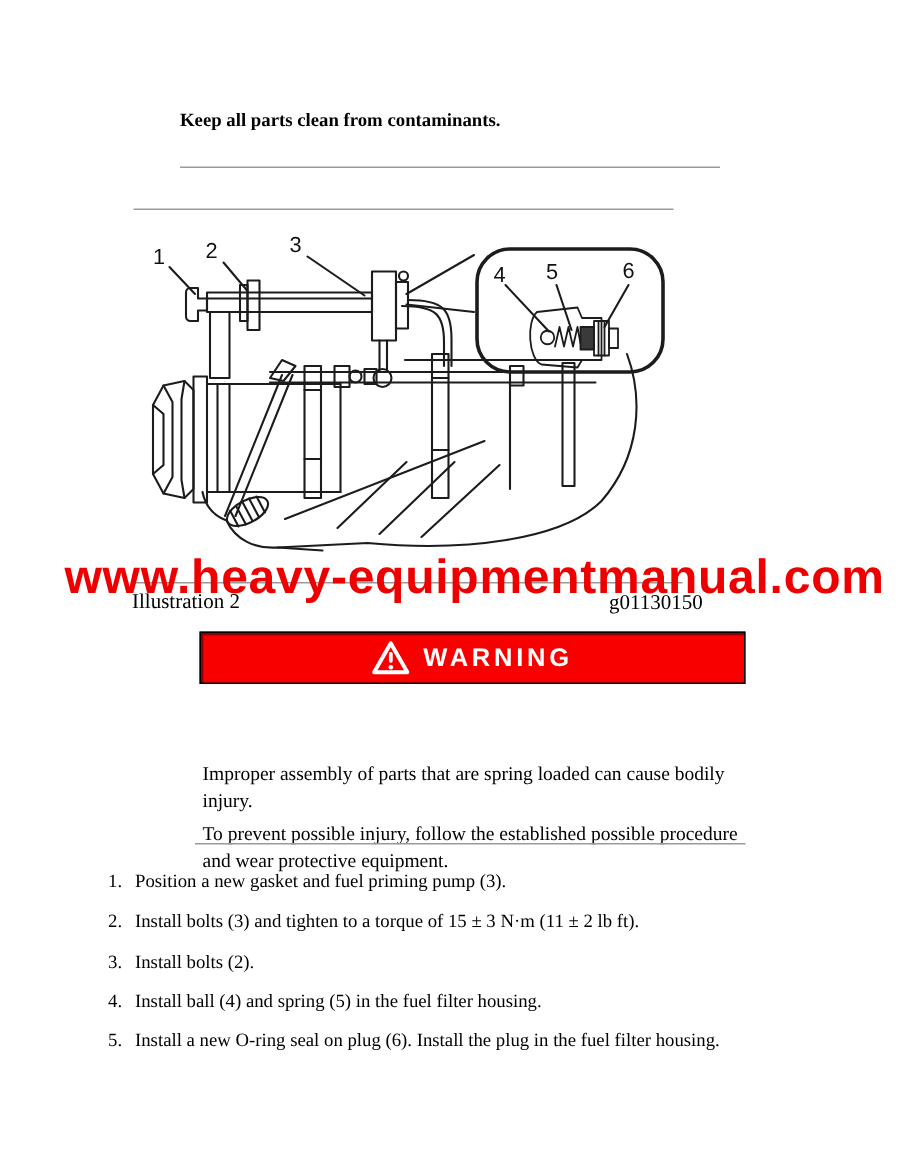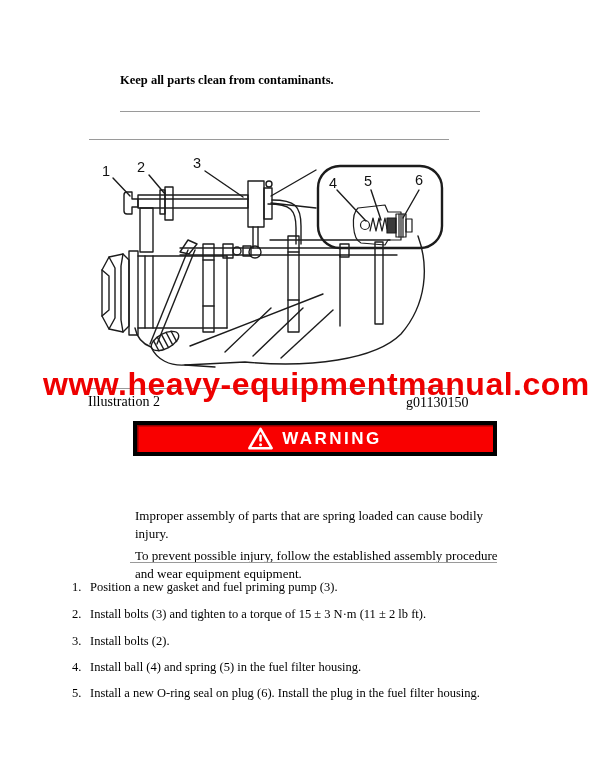--- a/index.html
+++ b/index.html
@@ -16,21 +16,21 @@
 
   .watermark { left:43px; top:366px; width:520px; z-index:5;
                font-family:"Liberation Sans", sans-serif; font-size:32px; font-weight:700;
                color:#ee0000; letter-spacing:0.5px; white-space:nowrap; }
   .fig-rule { left:88px; top:388px; width:367px; z-index:1; }
   .caption { font-size:14px; z-index:2; }
   .caption-left { left:88px; top:394px; }
   .caption-right { left:406px; top:395px; width:60px; text-align:right; }
 
   .warn-banner { left:133px; top:421px; width:364px; height:35px; background:#f90000;
-                 border:4px solid #000000; box-shadow:inset 1.5px 1.5px 0 #8d0000;
+                 border:1px solid #000000; box-shadow:inset 1.5px 1.5px 0 #8d0000;
                  display:flex; align-items:center; justify-content:center; z-index:6; }
   .warn-banner .wlabel { color:#ffffff; font-family:"Liberation Sans", sans-serif;
                  font-weight:700; font-size:17px; letter-spacing:2.5px; margin-left:9px; }
   .warn-tri { width:25px; height:23px; display:block; }
 
   .warn-para { left:135px; width:372px; font-weight:normal; font-size:13px; line-height:1.4;margin-top:33px; }
   .warn-rule { left:130px; top:562px; width:367px; }
 
   .step { left:72px; width:450px; font-size:12.5px; display:flex; }
   .step .num { width:18px; flex:0 0 18px; }
@@ -155,21 +155,21 @@
   <div class="abs warn-banner">
     <svg class="warn-tri" viewBox="0 0 25 23">
       <polygon points="12.5,1.8 23.6,21.2 1.4,21.2" fill="#f90000" stroke="#ffffff" stroke-width="2.6" stroke-linejoin="round"></polygon>
       <rect x="11.3" y="7.6" width="2.5" height="7.2" rx="1.2" fill="#ffffff"></rect>
       <circle cx="12.55" cy="17.8" r="1.55" fill="#ffffff"></circle>
     </svg>
     <span class="wlabel">WARNING</span>
   </div>
 
   <div class="abs warn-para" style="top:474px">Improper assembly of parts that are spring loaded can cause bodily injury.</div>
-  <div class="abs warn-para" style="top:514px">To prevent possible injury, follow the established assembly procedure and wear equipment equipment.</div>
+  <div class="abs warn-para" style="top:514px">To prevent possible injury, follow the established possible procedure and wear protective equipment.</div>
 
   <div class="abs rule warn-rule"></div>
 
   <div class="abs step" style="top:580px">
     <span class="num">1.</span>
     <span class="txt">Position a new gasket and fuel priming pump (3).</span>
   </div>
   <div class="abs step" style="top:607px">
     <span class="num">2.</span>
     <span class="txt">Install bolts (3) and tighten to a torque of 15 ± 3 N·m (11 ± 2 lb ft).</span>

